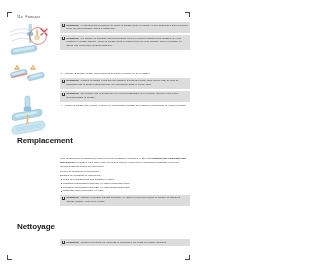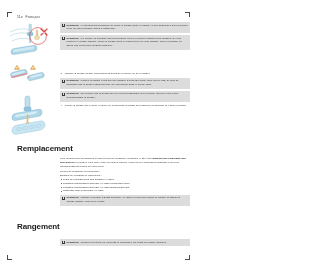--- a/index.html
+++ b/index.html
@@ -272,21 +272,21 @@
     <span class="note-icon"></span>
     <span class="note-text"><b>Remarque :</b><span> Ne séchez pas la brosse sur un élément chauffant, sur un sèche-cheveux pour éviter d'endommager la brosse.</span></span>
   </div>
 
   <div class="step">
     <span class="step-num">4</span>
     <span class="step-text">Placez la brosse sur le socle et appuyez fermement la brosse sur l'intérieur du manche et il sera la brosse.</span>
   </div>
 </div>
 
-<div style="position:absolute;left:17px;top:144px;">
+<div style="position:absolute;left:17px;top:136px;">
   <div class="section-heading">Remplacement</div>
 </div>
 
 <div style="position:absolute;left:60px;top:157px;width:130px;">
   <div class="body-text">
     <span>Pour acheter des accessoires ou des pièces de rechange, consultez le site Web </span><span class="url">www.philips.com/parts-and-accessories</span><span> ou rendez-vous chez votre revendeur Philips. Vous pouvez également contacter le Service Consommateurs Philips de votre pays.</span>
   </div>
   <div class="body-text" style="margin-top:1.4px">Pièces de rechange et références :</div>
   <div class="body-text">Brosses de rechange et références :</div>
   <ul class="bullets">
@@ -295,21 +295,21 @@
     <li>Lingettes remplacables Sonicare HX-5811 Bubble/nettoyant</li>
     <li>Nettoyage pour la Sonicare HX-5811</li>
   </ul>
   <div class="note" style="margin-top:1.6px">
     <span class="note-icon"></span>
     <span class="note-text"><b>Remarque :</b><span> Utilisez la brosse à dents Sonicare HX-5811 si vous avez effacé la vitesse et obtenu la vitesse lorsque vous lavez la tête.</span></span>
   </div>
 </div>
 
 <div style="position:absolute;left:17px;top:222px;">
-  <div class="section-heading">Rangement</div>
+  <div class="section-heading">Nettoyage</div>
 </div>
 
 <div style="position:absolute;left:60px;top:239px;width:130px;">
   <div class="note">
     <span class="note-icon"></span>
     <span class="note-text"><b>Remarque :</b><span> Séchez bien tous les éléments et rebouchez-les avant de ranger l'appareil.</span></span>
   </div>
 </div>
 
 </body></html>

